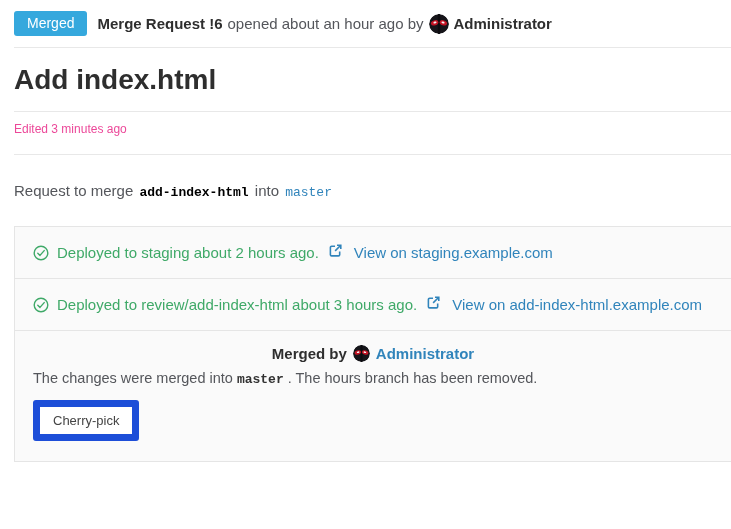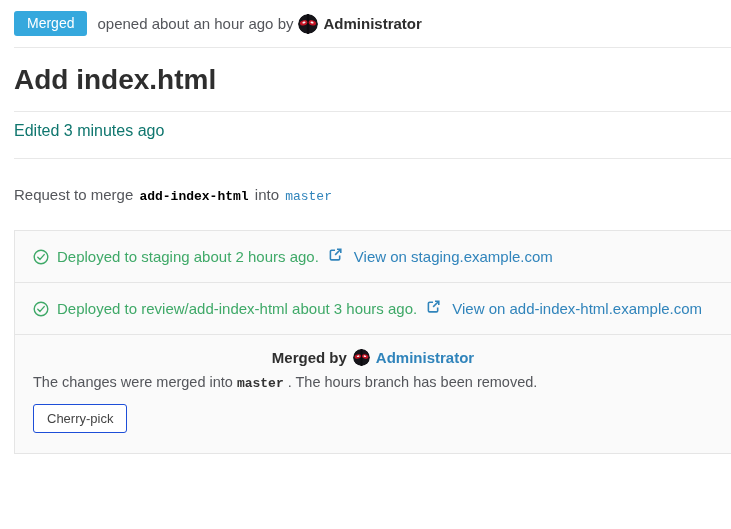--- a/index.html
+++ b/index.html
@@ -23,21 +23,21 @@
   .hdr-text { font-size: 15px; color: #54565b; display: flex; align-items: center; gap: 5px; }
   .hdr-text b { color: #2e2e2e; font-weight: 700; }
   .author-link { color: #2e2e2e; font-weight: 700; text-decoration: none; cursor: pointer; }
   .avatar { border-radius: 50%; overflow: hidden; display: inline-flex; flex: none; }
   .avatar.md { width: 20px; height: 20px; }
   .avatar.sm { width: 17px; height: 17px; }
 
   .hr-1 { margin-top: 10px; }
   h1.mr-title { font-size: 28px; line-height: 34px; font-weight: 700; color: #2e2e2e; margin-top: 15px; }
   .hr-2 { margin-top: 14px; }
-  .edited-note { margin-top: 10px; font-size: 16px; color: #0f766e; }
+  .edited-note { margin-top: 10px; font-size: 12px; color: #ec4899; }
   .hr-3 { margin-top: 18px; }
 
   .request-line { margin-top: 27px; font-size: 15px; color: #54565b; }
   code {
     font-family: "Liberation Mono", monospace;
     font-size: 13px;
   }
   code.src-branch { color: #000000; font-weight: 700; margin: 0 2px; }
   code.tgt-branch { color: #3084bb; margin: 0 2px; cursor: pointer; }
 
@@ -73,21 +73,21 @@
     font-size: 13px; line-height: 15px;
     padding: 6px 13px;
     border-radius: 3px; cursor: pointer;
   }
   .btn-revert {
     background: #f4713c; color: #ffffff;
     border: 1px solid #ef5c20;
   }
   .btn-cherry {
     background: #ffffff; color: #444444;
-    border: 1px solid #1d4ed8;
+    border: 7px solid #1d4ed8;
   }
 </style>
 </head>
 <body>
 
 <svg width="0" height="0" style="position:absolute">
   <defs>
     <g id="deadpool">
       <circle cx="12" cy="12" r="12" fill="#16151a"></circle>
       <rect x="10.6" y="0" width="2.8" height="24" fill="#0c0b0f"></rect>
@@ -106,20 +106,21 @@
       <path d="M12.4 1.6 L6.6 7.4"></path>
     </g>
   </defs>
 </svg>
 
 <div class="container">
 
   <div class="mr-header">
     <span class="status-badge">Merged</span>
     <span class="hdr-text">
+      <b>Merge Request !6</b>
       <span>opened about an hour ago by</span>
       <span class="avatar md">
         <svg width="20" height="20" viewBox="0 0 24 24">
             <use href="#deadpool"></use>
           </svg>
       </span>
       <a class="author-link">Administrator</a>
     </span>
   </div>
 

